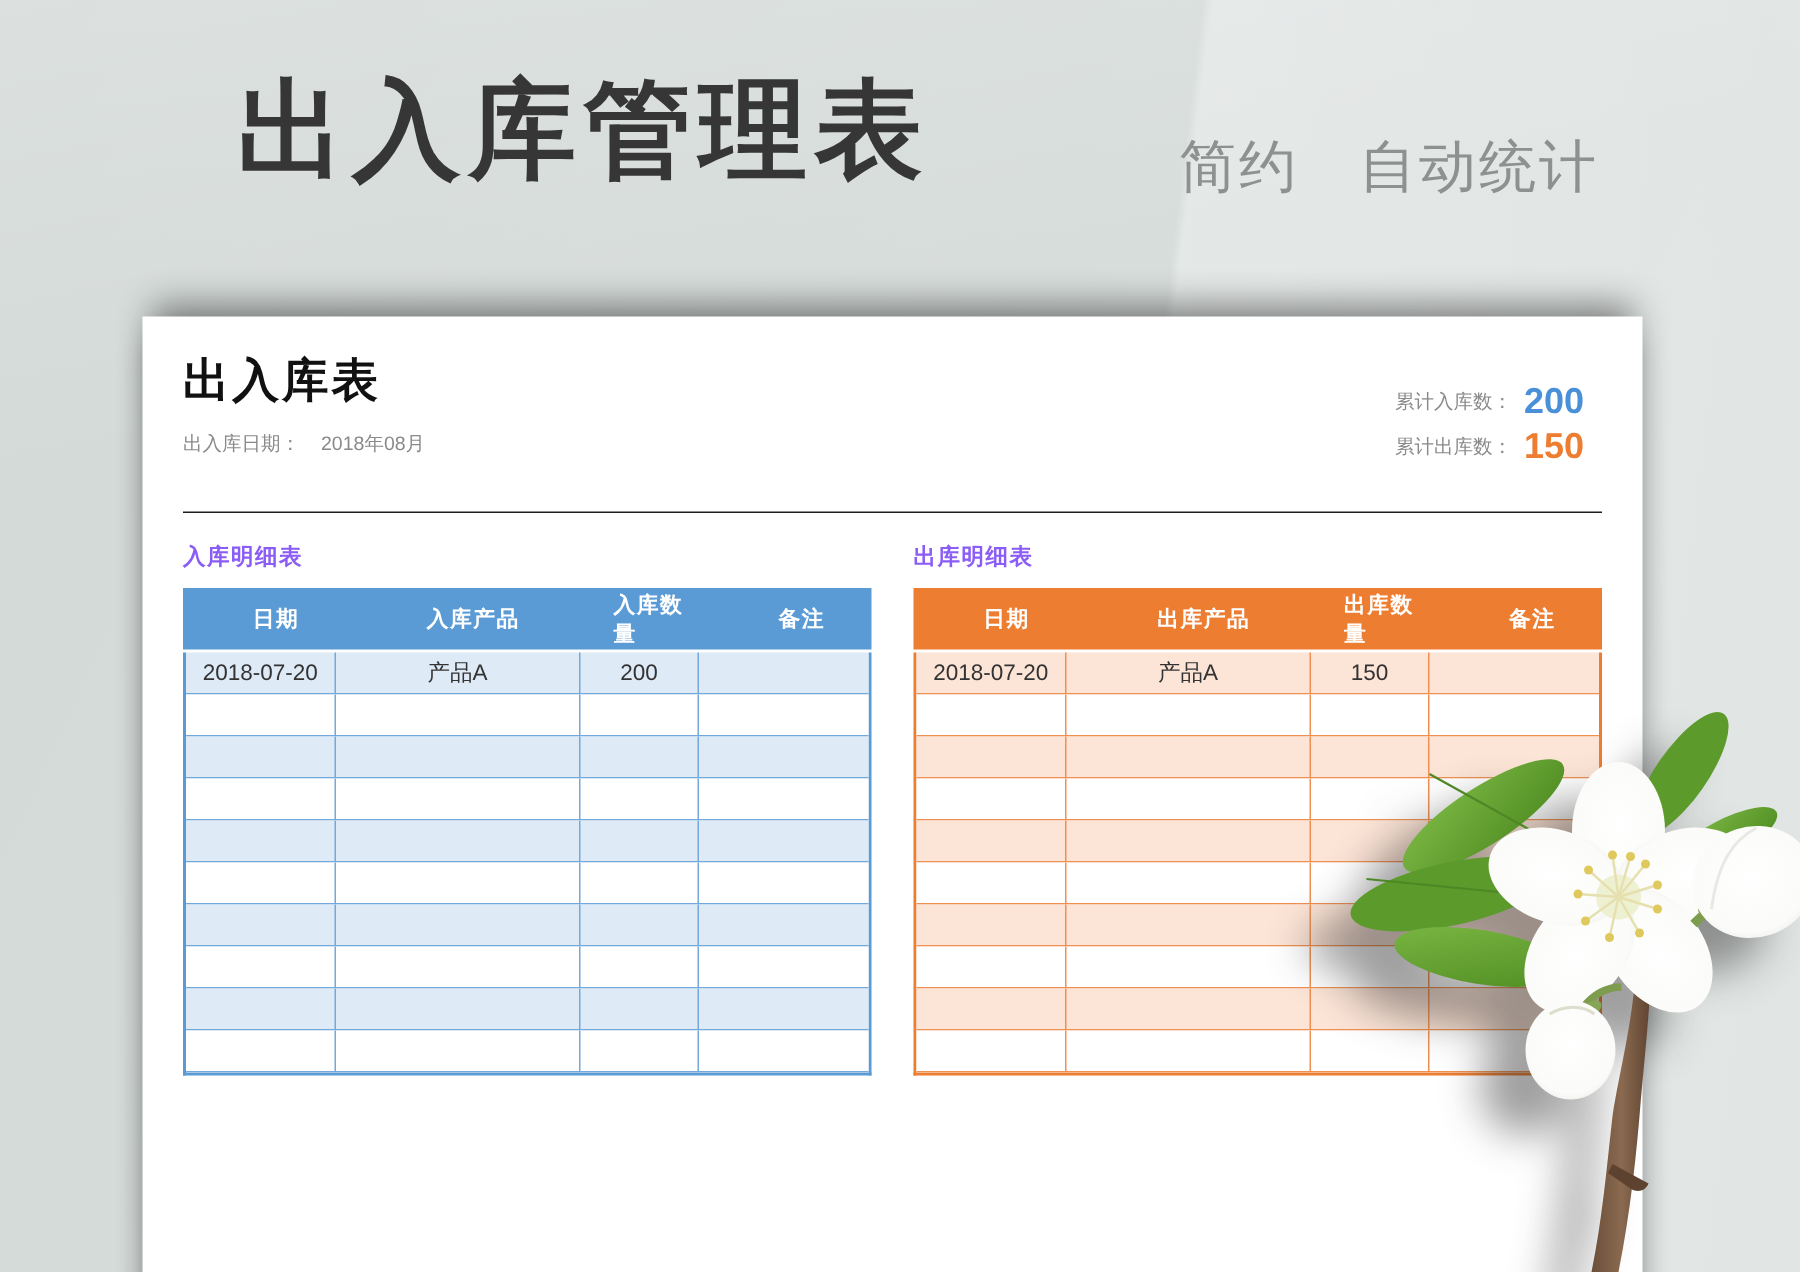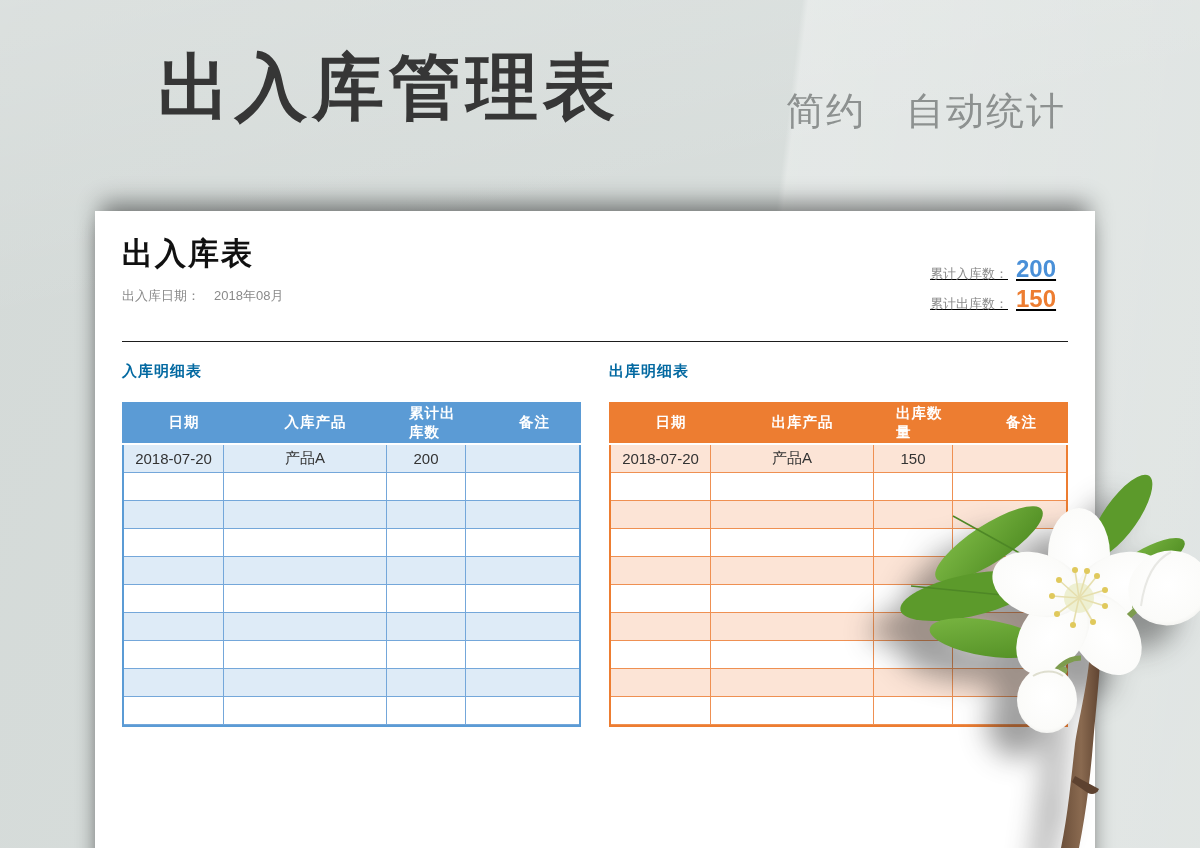--- a/index.html
+++ b/index.html
@@ -42,30 +42,30 @@
   }
   .card-header { position:relative; height:131px; border-bottom:1px solid #1d1d1d; }
   .card-title {
     position:absolute; left:0; top:22px;
     font-size:31px; font-weight:bold; color:#111; letter-spacing:2px;
   }
   .card-date { position:absolute; left:0; top:76px; font-size:13px; color:#8a8a8a; }
   .card-date .date-value { margin-left:14px; color:#8a8a8a; }
 
   .stats { position:absolute; right:0; top:42px; }
-  .stat-row { display:flex; align-items:flex-end; justify-content:flex-end; height:30px;text-decoration:underline; }
+  .stat-row { display:flex; align-items:center; justify-content:flex-end; height:30px; }
   .stat-label { font-size:13px; color:#8a8a8a; }
   .stat-value { width:52px; text-align:left; margin-left:8px; font-size:24px; font-weight:bold; }
   .stat-row.stat-in  .stat-value { color:#4a90d8; }
   .stat-row.stat-out .stat-value { color:#ed7d31; }
 
   
   .tables-row { display:flex; gap:28px; margin-top:20px; }
   .table-section { width:459px; }
-  .section-title { font-size:15px; font-weight:bold; color:#0369a1; margin-bottom:21px; letter-spacing:1px; }
+  .section-title { font-size:15px; font-weight:bold; color:#8b5cf6; margin-bottom:11px; letter-spacing:1px; }
 
   .table-section[data-theme="blue"]   { --head:#5B9BD5; --strong:#5B9BD5; --line:#74a7da; --shade:#DEEBF7; }
   .table-section[data-theme="orange"] { --head:#ED7D31; --strong:#ED7D31; --line:#ef9052; --shade:#FCE4D6; }
 
   .tbl-head {
     display:grid; grid-template-columns:100px 163px 79px 1fr;
     height:41px; background:var(--head); margin-bottom:2px;
   }
   .hcell {
     display:flex; align-items:center; justify-content:center;
@@ -119,21 +119,21 @@
       </div>
     </div>
   </div>
 
   <div class="tables-row">
     <div class="table-section" data-theme="blue">
       <div class="section-title">入库明细表</div>
       <div class="tbl-head">
           <div class="hcell">日期</div>
           <div class="hcell">入库产品</div>
-          <div class="hcell">累计出库数</div>
+          <div class="hcell">入库数量</div>
           <div class="hcell">备注</div>
         </div>
       <div class="tbl-body">
           <div class="trow shade">
             <div class="tcell">2018-07-20</div>
             <div class="tcell">产品A</div>
             <div class="tcell">200</div>
             <div class="tcell"></div>
           </div>
           <div class="trow plain">

